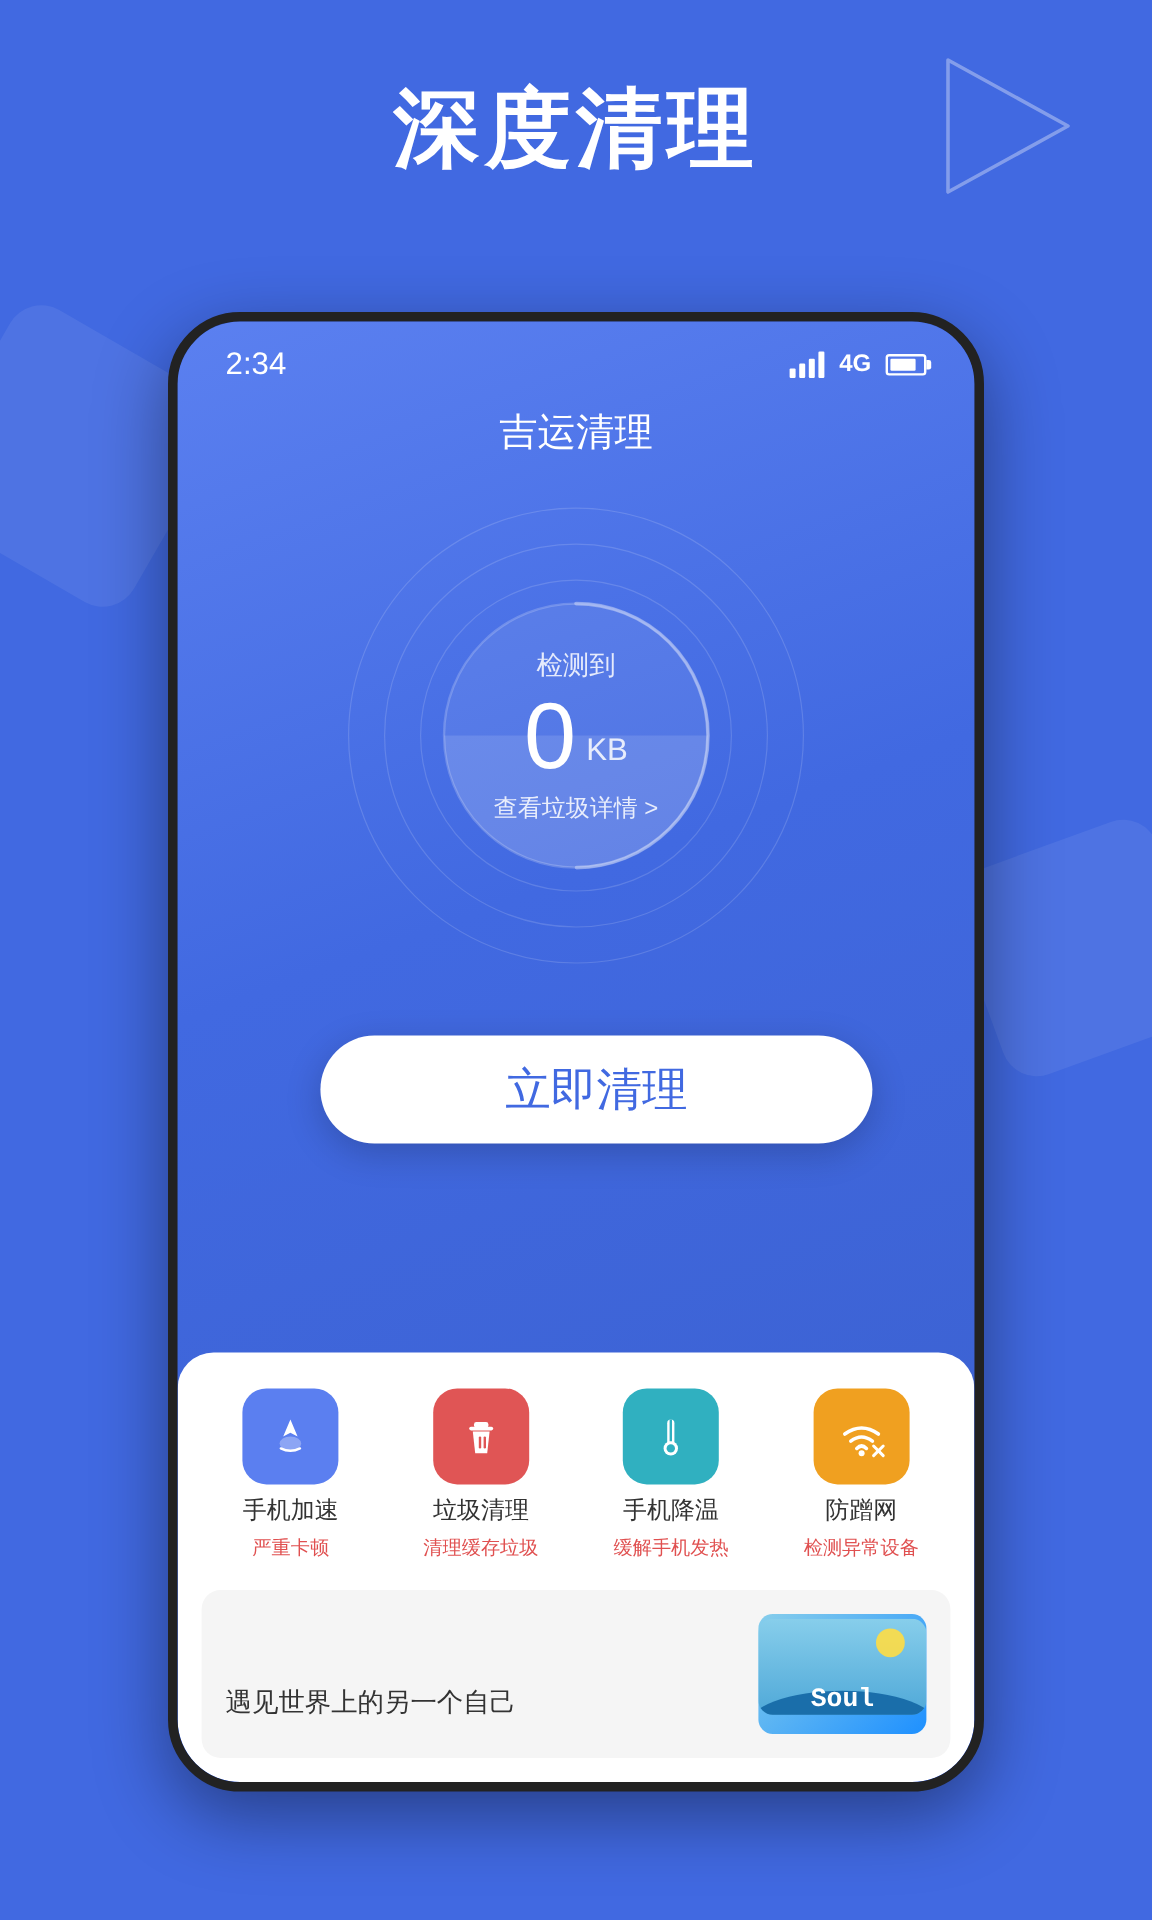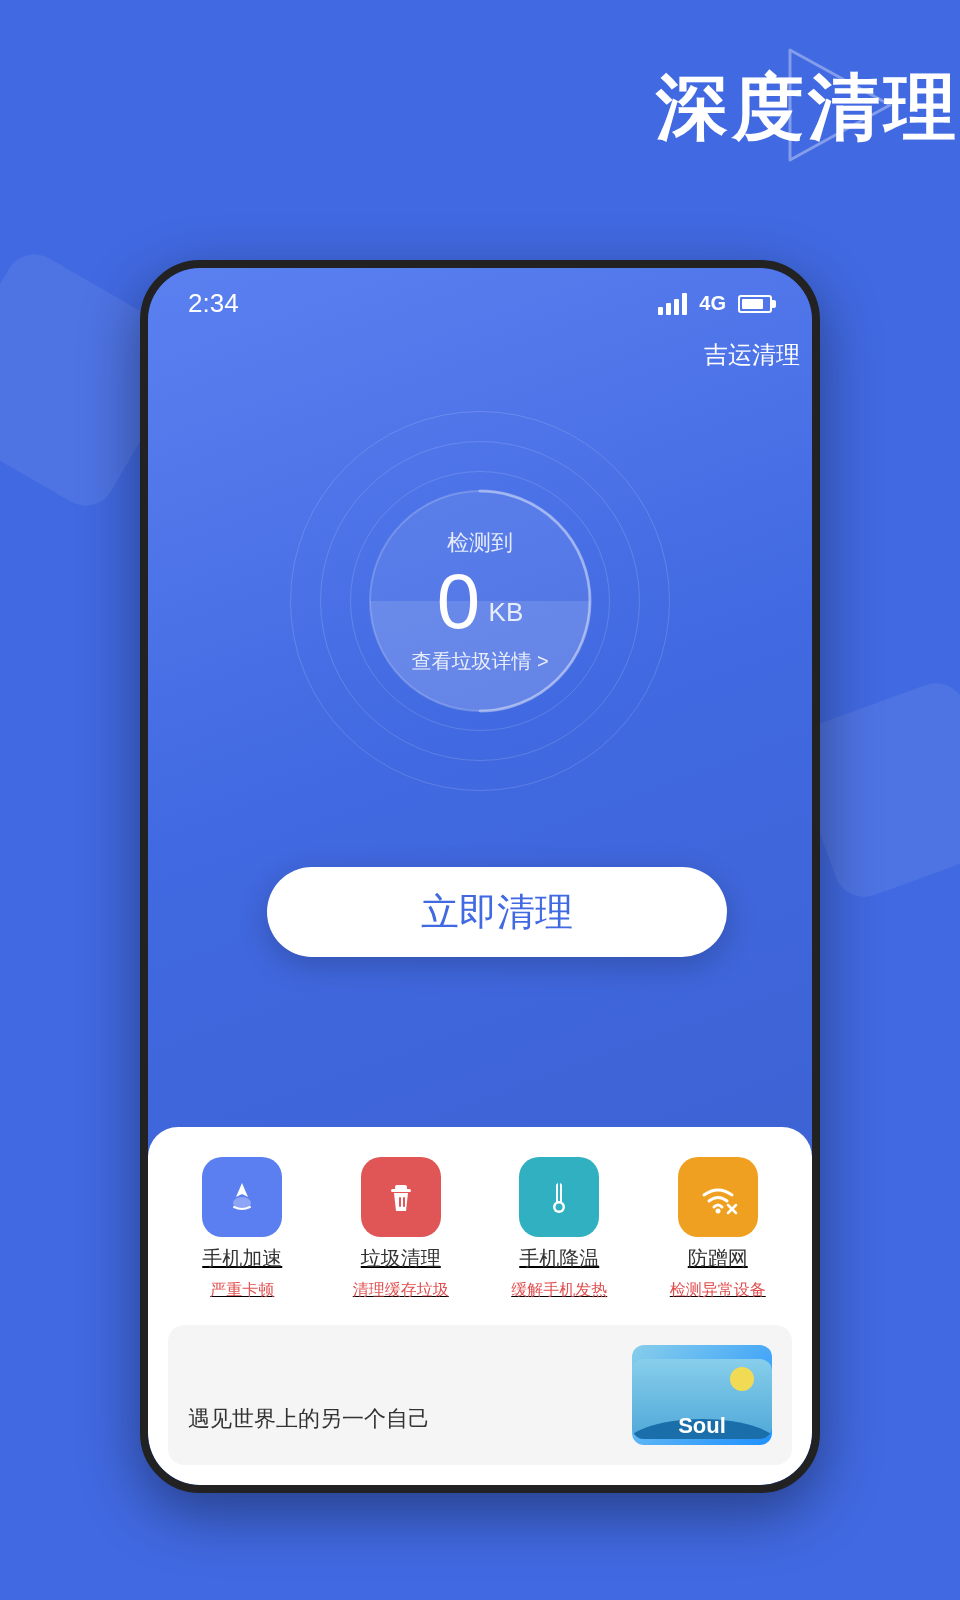--- a/index.html
+++ b/index.html
@@ -48,21 +48,20 @@
       left: 0;
       right: 0;
       text-align: center;
       z-index: 2;
     }
     .header-title {
       font-size: 72px;
       font-weight: 700;
       color: white;
       letter-spacing: 4px;
-      text-align: right;
     }
     .header-subtitle {
       font-size: 34px;
       color: rgba(255,255,255,0.9);
       margin-top: 10px;
       letter-spacing: 2px;
     }
 
     
     .phone-container {
@@ -147,24 +146,24 @@
       left: 2px;
       top: 2px;
       bottom: 2px;
       width: 70%;
       background: white;
       border-radius: 1px;
     }
 
     
     .app-title {
-      text-align: right;
-      font-size: 24px;
-      color: white;
-      padding: 10px 12px 20px;
+      text-align: center;
+      font-size: 32px;
+      color: white;
+      padding: 10px 0 20px;
     }
 
     
     .gauge-area {
       display: flex;
       justify-content: center;
       align-items: center;
       margin-top: 20px;
       position: relative;
     }
@@ -221,21 +220,21 @@
       display: block;
       font-size: 20px;
       color: rgba(255,255,255,0.85);
       margin-top: 8px;
     }
 
     
     .clean-btn-area {
       display: flex;
       justify-content: center;
-      margin-top: 76px;
+      margin-top: 60px;
       padding-left: 34px;
     }
     .clean-btn {
       width: 460px;
       height: 90px;
       background: white;
       border-radius: 45px;
       display: flex;
       justify-content: center;
       align-items: center;
@@ -254,21 +253,20 @@
       right: 0;
       background: white;
       border-radius: 30px 30px 0 0;
       padding: 30px 20px 20px;
     }
     .feature-grid {
       display: grid;
       grid-template-columns: repeat(4, 1fr);
       gap: 10px;
       margin-bottom: 24px;
-      text-decoration: underline;
     }
     .feature-item {
       display: flex;
       flex-direction: column;
       align-items: center;
       gap: 8px;
     }
     .feature-icon {
       width: 80px;
       height: 80px;
@@ -308,21 +306,22 @@
     .ad-image {
       width: 140px;
       height: 100px;
       border-radius: 12px;
       overflow: hidden;
       background: linear-gradient(135deg, #87ceeb, #1e90ff);
       display: flex;
       flex-direction: column;
       align-items: center;
       justify-content: flex-end;
-      padding-bottom: 6px;
+      padding-bottom: 16px;
+      font-family: Liberation Mono, monospace;
     }
     .ad-image-label {
       font-size: 22px;
       font-weight: 700;
       color: white;
     }
   </style>
 </head>
 <body>
 

